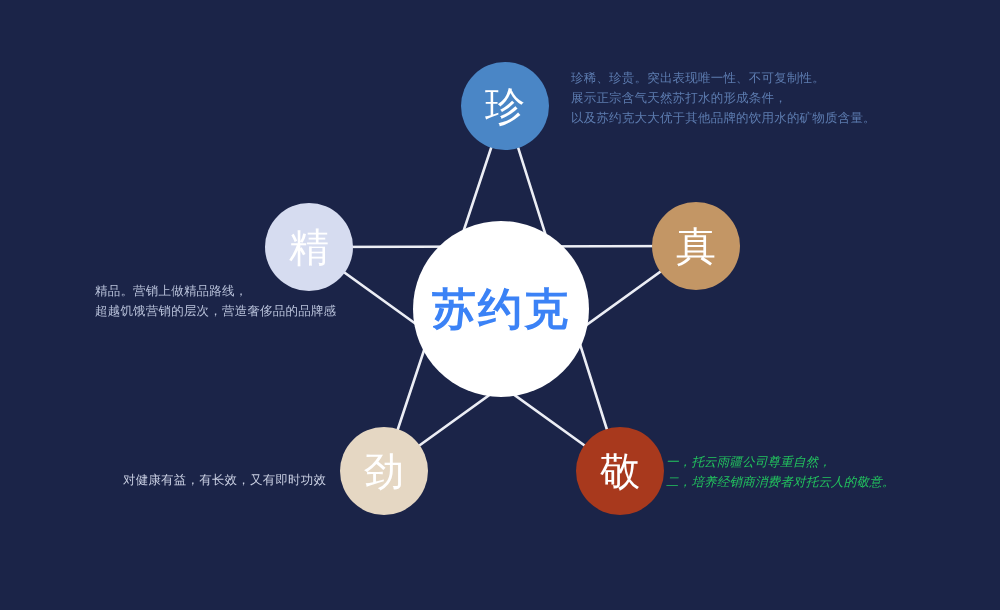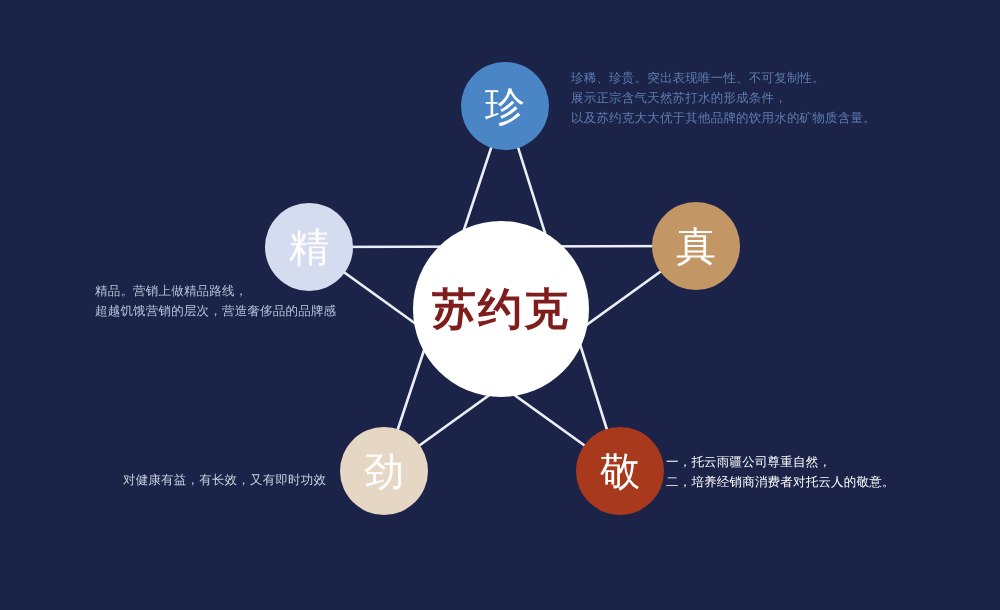--- a/index.html
+++ b/index.html
@@ -40,21 +40,21 @@
   .center-node {
     left: 413px;
     top: 221px;
     width: 176px;
     height: 176px;
     background: #ffffff;
   }
   .center-label {
     font-size: 44px;
     font-weight: 700;
-    color: #7f1d1d;
+    color: #3b82f6;
     letter-spacing: 2px;
     line-height: 1;
   }
   .node-zhen   { left: 461px; top: 62px;  width: 88px; height: 88px; background: #4a86c6; }
   .node-true   { left: 652px; top: 202px; width: 88px; height: 88px; background: #c39665; }
   .node-jing   { left: 265px; top: 203px; width: 88px; height: 88px; background: #d6dcf0; }
   .node-jin    { left: 340px; top: 427px; width: 88px; height: 88px; background: #e5d7c3; }
   .node-jing2  { left: 576px; top: 427px; width: 88px; height: 88px; background: #a8391d; }
 
   .node-zhen  .node-label { color: #ffffff; }
@@ -67,21 +67,21 @@
     position: absolute;
     font-size: 12.5px;
     line-height: 20px;
     white-space: pre-line;
     letter-spacing: 0.2px;
   }
   .desc-zhen  { left: 553px; top: 68px;  color: #5d7cb0; margin-left: 18px; }
   .desc-true  { left: 636px; top: 300px; color: #9c8468; }
   .desc-jing  { left: 95px;  top: 281px; color: #b9c2da; }
   .desc-jin   { left: 123px; top: 470px; color: #c9cfe2; }
-  .desc-jing2 { left: 666px; top: 452px; color: #ffffff; }
+  .desc-jing2 { left: 666px; top: 452px; color: #22c55e; font-style: italic; }
 </style>
 </head>
 <body>
 
 <div id="stage">
 
   <svg id="star-svg" viewBox="0 0 1000 610" xmlns="http://www.w3.org/2000/svg">
 
     <g stroke="#eceef5" stroke-width="2.6" fill="none" stroke-linecap="round">
 

